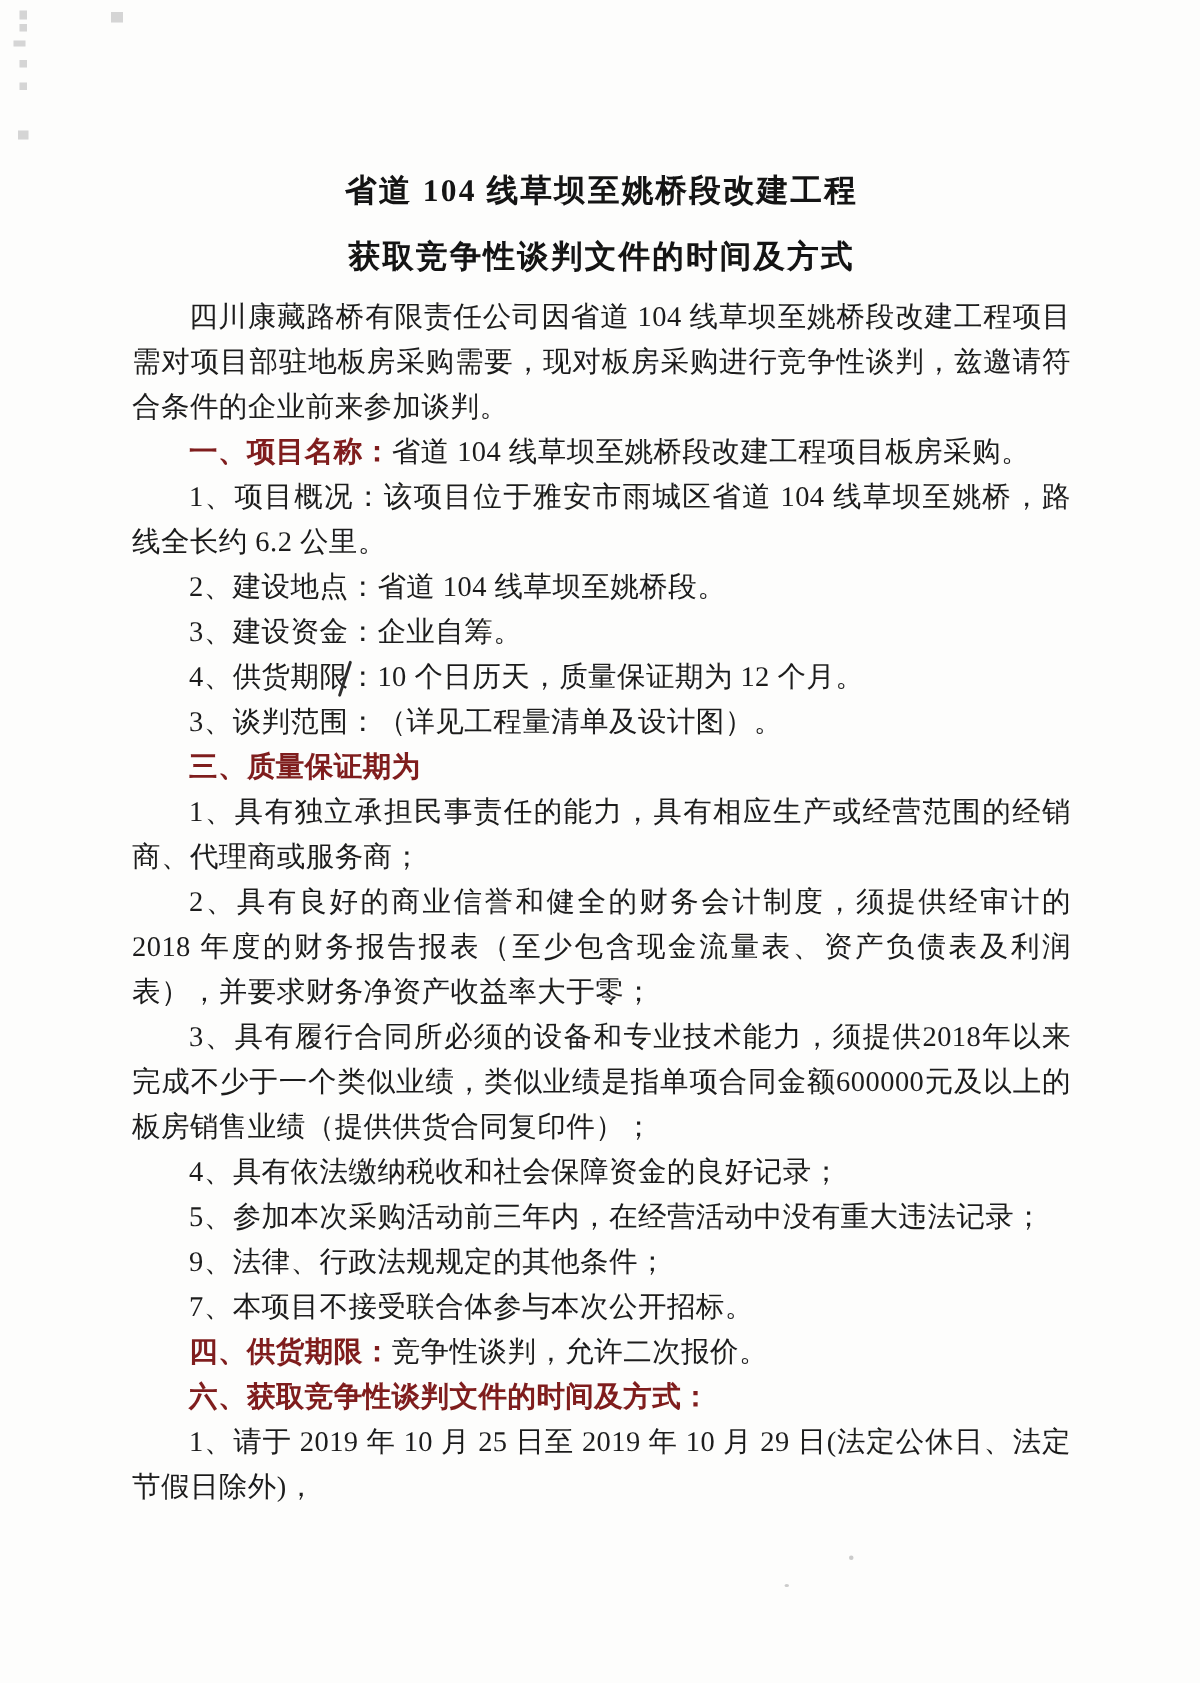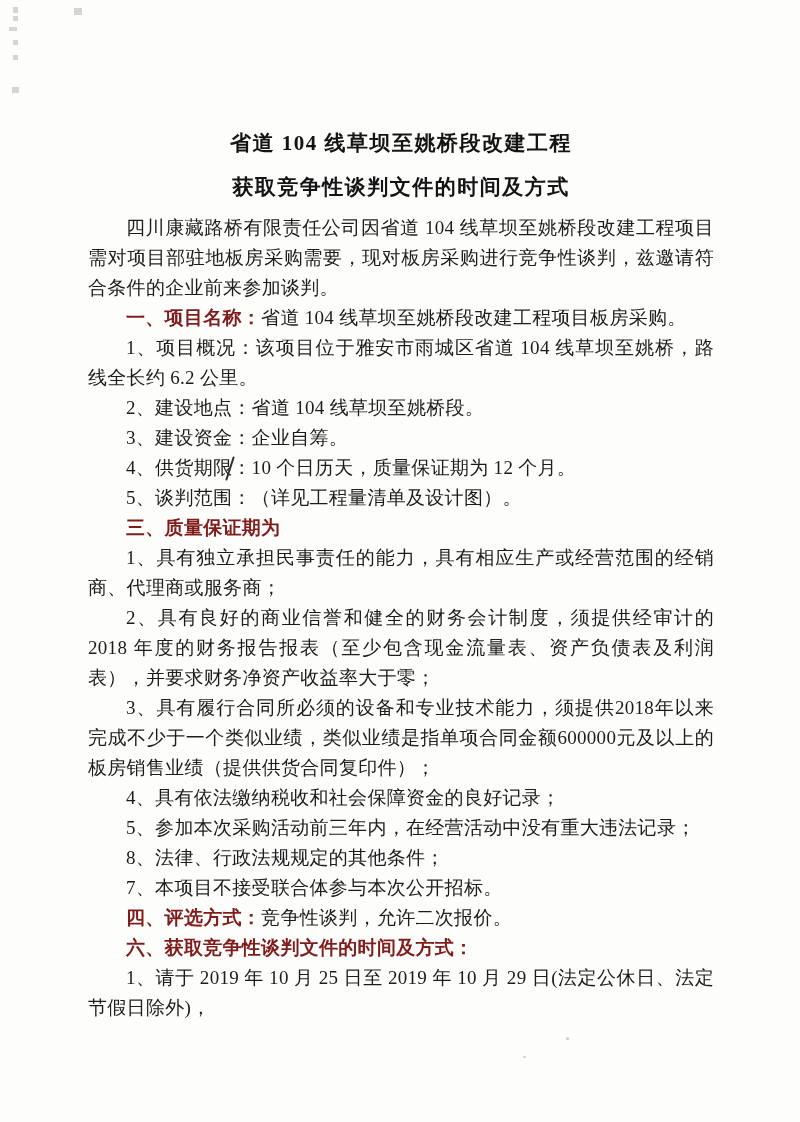--- a/index.html
+++ b/index.html
@@ -7,21 +7,21 @@
     position:relative;
     width:800px;height:1122px;
     margin:0 auto;
     background:#fdfdfc;
     overflow:hidden;
     font-family:"Liberation Serif","DejaVu Serif",serif;
     color:#1c1c1c;
   }
   .content{
     position:absolute;
-    left:88px;top:128px;width:626px;font-family:Liberation Serif, serif;
+    left:88px;top:112px;width:626px;font-family:Liberation Serif, serif;
   }
   .doc-title{
     margin:0 0 14px 0;
     text-align:center;
     font-size:21px;
     font-weight:bold;
     line-height:30px;
     letter-spacing:1.5px;
     color:#141414;
   }
@@ -93,39 +93,39 @@
 
 
     <p class="para"><span>1、项目概况：该项目位于雅安市雨城区省道 104 线草坝至姚桥，路线全长约 6.2 公里。</span></p>
 
     <p class="para"><span>2、建设地点：省道 104 线草坝至姚桥段。</span></p>
 
     <p class="para"><span>3、建设资金：企业自筹。</span></p>
 
     <p class="para rel"><span>4、供货期限：</span><span>10 个日历天，质量保证期为 12 个月。</span><span class="pen-slash"></span></p>
 
-    <p class="para"><span>5、谈判范围：（详见工程量清单及设计图）。</span></p>
+    <p class="para"><span>3、谈判范围：（详见工程量清单及设计图）。</span></p>
 
     <p class="para"><span class="b">三、质量保证期为</span></p>
 
     <p class="para"><span>1、具有独立承担民事责任的能力，具有相应生产或经营范围的经销商、代理商或服务商；</span></p>
 
     <p class="para mt6"><span>2、具有良好的商业信誉和健全的财务会计制度，须提供经审计的 2018 年度的财务报告报表（至少包含现金流量表、资产负债表及利润表），并要求财务净资产收益率大于零；</span></p>
 
     <p class="para mt4"><span>3、具有履行合同所必须的设备和专业技术能力，须提供2018年以来完成不少于一个类似业绩，类似业绩是指单项合同金额600000元及以上的板房销售业绩（提供供货合同复印件）；</span></p>
 
     <p class="para mt6"><span>4、具有依法缴纳税收和社会保障资金的良好记录；</span></p>
 
     <p class="para"><span>5、参加本次采购活动前三年内，在经营活动中没有重大违法记录；</span></p>
 
-    <p class="para"><span>8、法律、行政法规规定的其他条件；</span></p>
+    <p class="para"><span>9、法律、行政法规规定的其他条件；</span></p>
 
     <p class="para"><span>7、本项目不接受联合体参与本次公开招标。</span></p>
 
-    <p class="para"><span class="b">四、评选方式：</span><span>竞争性谈判，允许二次报价。</span></p>
+    <p class="para"><span class="b">四、供货期限：</span><span>竞争性谈判，允许二次报价。</span></p>
 
 
     <p class="para"><span class="b">六、获取竞争性谈判文件的时间及方式：</span></p>
 
     <p class="para"><span>1、请于 2019 年 10 月 25 日至 2019 年 10 月 29 日(法定公休日、法定节假日除外)，</span></p>
 
   </div>
 </div>
 
 </body></html>

